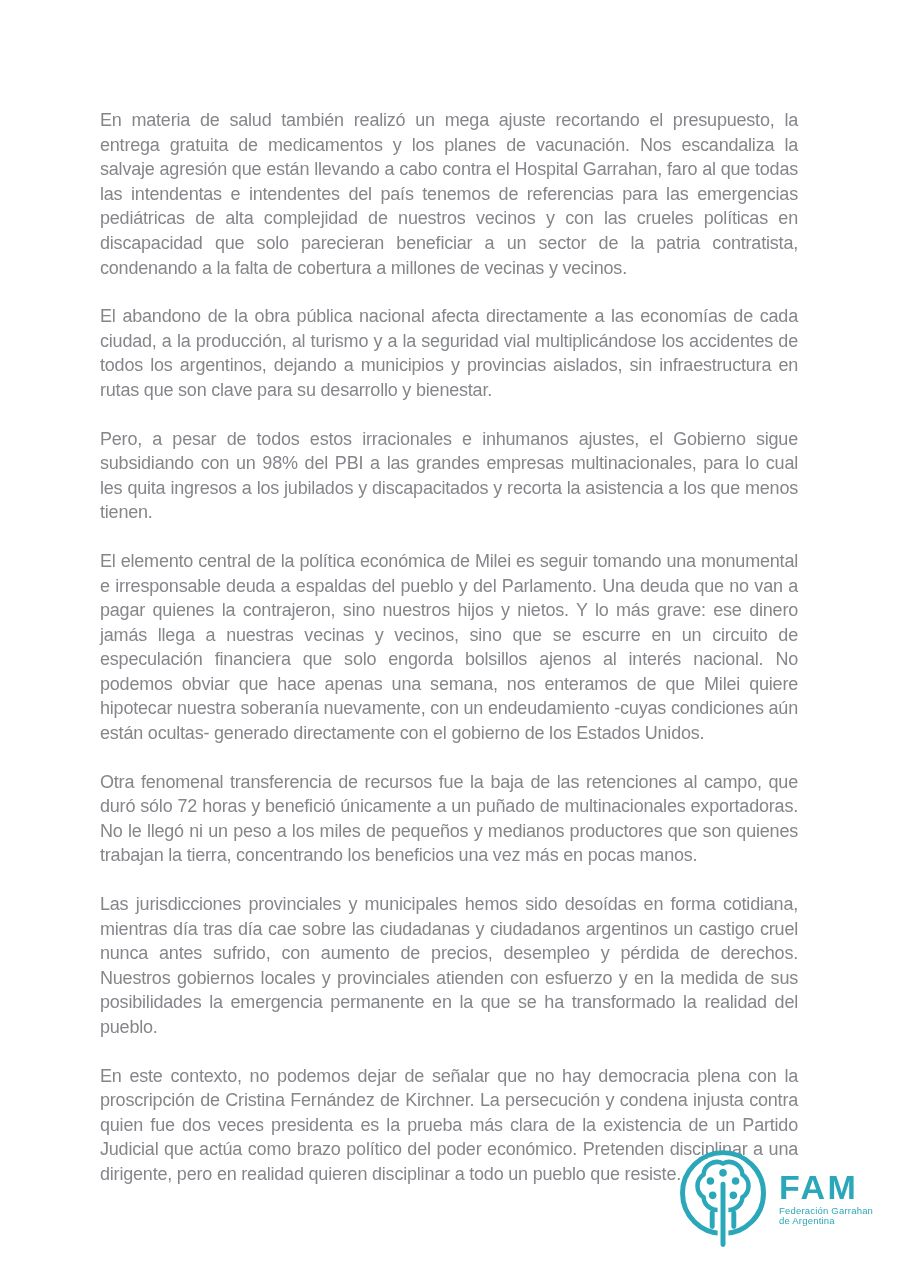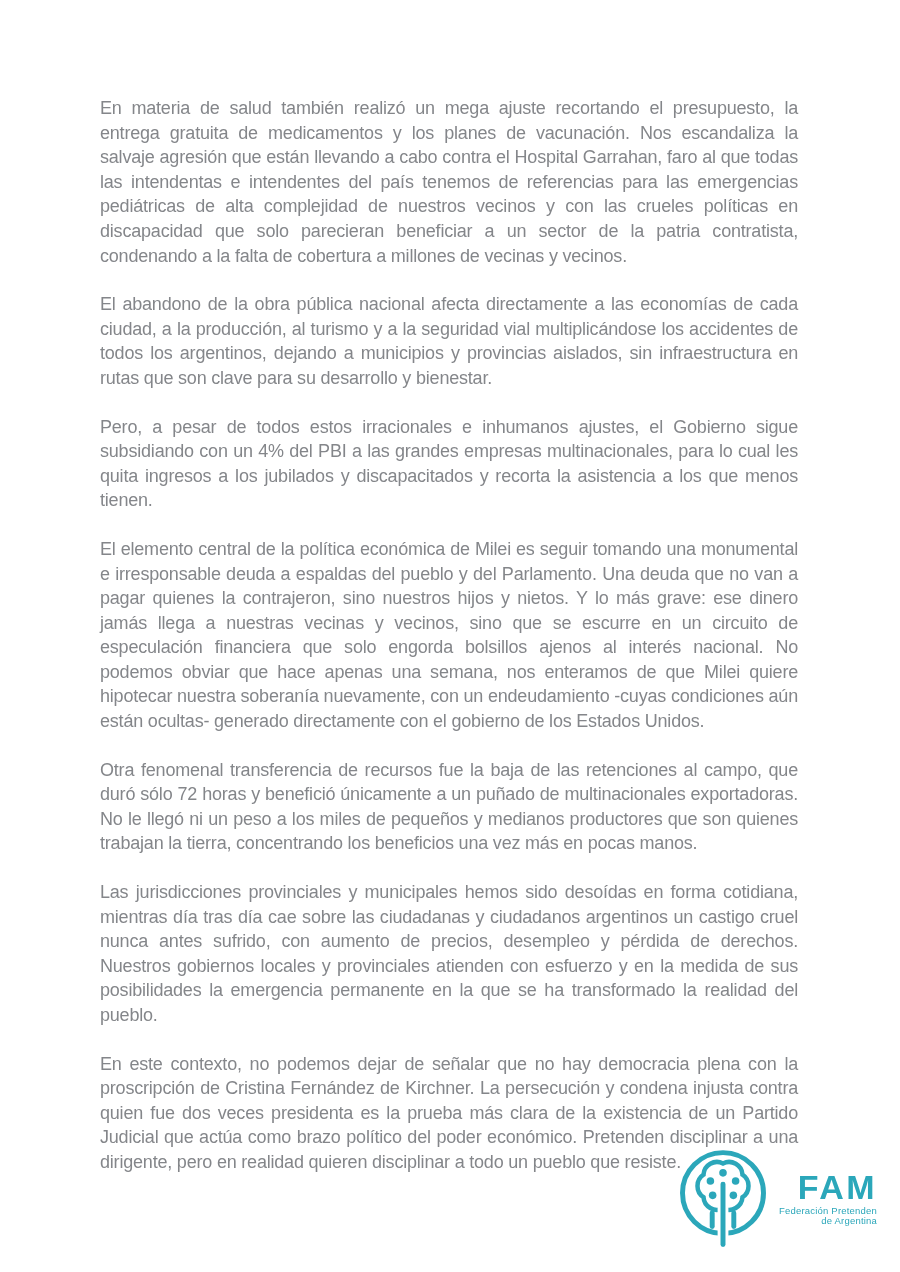--- a/index.html
+++ b/index.html
@@ -10,54 +10,54 @@
     background:var(--bg);
     font-family:"Liberation Sans", sans-serif;
     position:relative;
     overflow:hidden;
   }
   .page { position:absolute; inset:0; }
   .content {
     position:absolute; left:100px; top:92px; width:698px;
   }
   .content p {
-    margin:4px 0 24px 0;
+    margin:16px 0 24px 0;
     font-size:18px;
     line-height:24.6px;
     letter-spacing:-0.2px;
     color:var(--text);
     text-align:justify;
     hyphens:auto; -webkit-hyphens:auto;
   }
   .logo {
     position:absolute; left:678px; top:1148px;
     display:flex; align-items:flex-start;
     color:var(--accent);
   }
   .logo svg { width:90px; height:101px; display:block; }
-  .logo-text { margin-left:11px; padding-top:26px;text-align:right; }
+  .logo-text { margin-left:11px; padding-top:26px; }
   .fam {
     font-size:34px; font-weight:bold; line-height:26px;
     letter-spacing:2.5px; color:var(--accent);
   }
   .org {
     margin-top:6px;
     font-size:9.5px; line-height:10px;
     letter-spacing:0.2px; color:var(--accent);
   }
 </style>
 </head>
 <body>
 
 <div class="page">
 
   <div class="content">
     <p>En materia de salud también realizó un mega ajuste recortando el presupuesto, la entrega gratuita de medicamentos y los planes de vacunación. Nos escandaliza la salvaje agresión que están llevando a cabo contra el Hospital Garrahan, faro al que todas las intendentas e intendentes del país tenemos de referencias para las emergencias pediátricas de alta complejidad de nuestros vecinos y con las crueles políticas en discapacidad que solo parecieran beneficiar a un sector de la patria contratista, condenando a la falta de cobertura a millones de vecinas y vecinos.</p>
     <p>El abandono de la obra pública nacional afecta directamente a las economías de cada ciudad, a la producción, al turismo y a la seguridad vial multiplicándose los accidentes de todos los argentinos, dejando a municipios y provincias aislados, sin infraestructura en rutas que son clave para su desarrollo y bienestar.</p>
-    <p>Pero, a pesar de todos estos irracionales e inhumanos ajustes, el Gobierno sigue subsidiando con un 4% del PBI a las grandes empresas multinacionales, para lo cual les quita ingresos a los jubilados y discapacitados y recorta la asistencia a los que menos tienen.</p>
+    <p>Pero, a pesar de todos estos irracionales e inhumanos ajustes, el Gobierno sigue subsidiando con un 98% del PBI a las grandes empresas multinacionales, para lo cual les quita ingresos a los jubilados y discapacitados y recorta la asistencia a los que menos tienen.</p>
     <p>El elemento central de la política económica de Milei es seguir tomando una monumental e irresponsable deuda a espaldas del pueblo y del Parlamento. Una deuda que no van a pagar quienes la contrajeron, sino nuestros hijos y nietos. Y lo más grave: ese dinero jamás llega a nuestras vecinas y vecinos, sino que se escurre en un circuito de especulación financiera que solo engorda bolsillos ajenos al interés nacional. No podemos obviar que hace apenas una semana, nos enteramos de que Milei quiere hipotecar nuestra soberanía nuevamente, con un endeudamiento -cuyas condiciones aún están ocultas- generado directamente con el gobierno de los Estados Unidos.</p>
     <p>Otra fenomenal transferencia de recursos fue la baja de las retenciones al campo, que duró sólo 72 horas y benefició únicamente a un puñado de multinacionales exportadoras. No le llegó ni un peso a los miles de pequeños y medianos productores que son quienes trabajan la tierra, concentrando los beneficios una vez más en pocas manos.</p>
     <p>Las jurisdicciones provinciales y municipales hemos sido desoídas en forma cotidiana, mientras día tras día cae sobre las ciudadanas y ciudadanos argentinos un castigo cruel nunca antes sufrido, con aumento de precios, desempleo y pérdida de derechos. Nuestros gobiernos locales y provinciales atienden con esfuerzo y en la medida de sus posibilidades la emergencia permanente en la que se ha transformado la realidad del pueblo.</p>
     <p>En este contexto, no podemos dejar de señalar que no hay democracia plena con la proscripción de Cristina Fernández de Kirchner. La persecución y condena injusta contra quien fue dos veces presidenta es la prueba más clara de la existencia de un Partido Judicial que actúa como brazo político del poder económico. Pretenden disciplinar a una dirigente, pero en realidad quieren disciplinar a todo un pueblo que resiste.</p>
   </div>
 
   <div class="logo">
     <span>
       <svg viewBox="0 0 100 112" aria-hidden="true">
 
@@ -80,19 +80,19 @@
         <line x1="50" y1="56" x2="50" y2="100" stroke="#ffffff" stroke-width="12"></line>
 
         <line x1="50" y1="40" x2="50" y2="107" stroke="currentColor" stroke-width="5.5" stroke-linecap="round"></line>
         <line x1="38" y1="72" x2="38" y2="87" stroke="currentColor" stroke-width="5.5" stroke-linecap="round"></line>
         <line x1="62" y1="72" x2="62" y2="87" stroke="currentColor" stroke-width="5.5" stroke-linecap="round"></line>
       </svg>
     </span>
     <div class="logo-text">
       <div class="fam">FAM</div>
       <div class="org">
-        <div>Federación Pretenden</div>
+        <div>Federación Garrahan</div>
         <div>de Argentina</div>
       </div>
     </div>
   </div>
 
 </div>
 
 </body></html>

